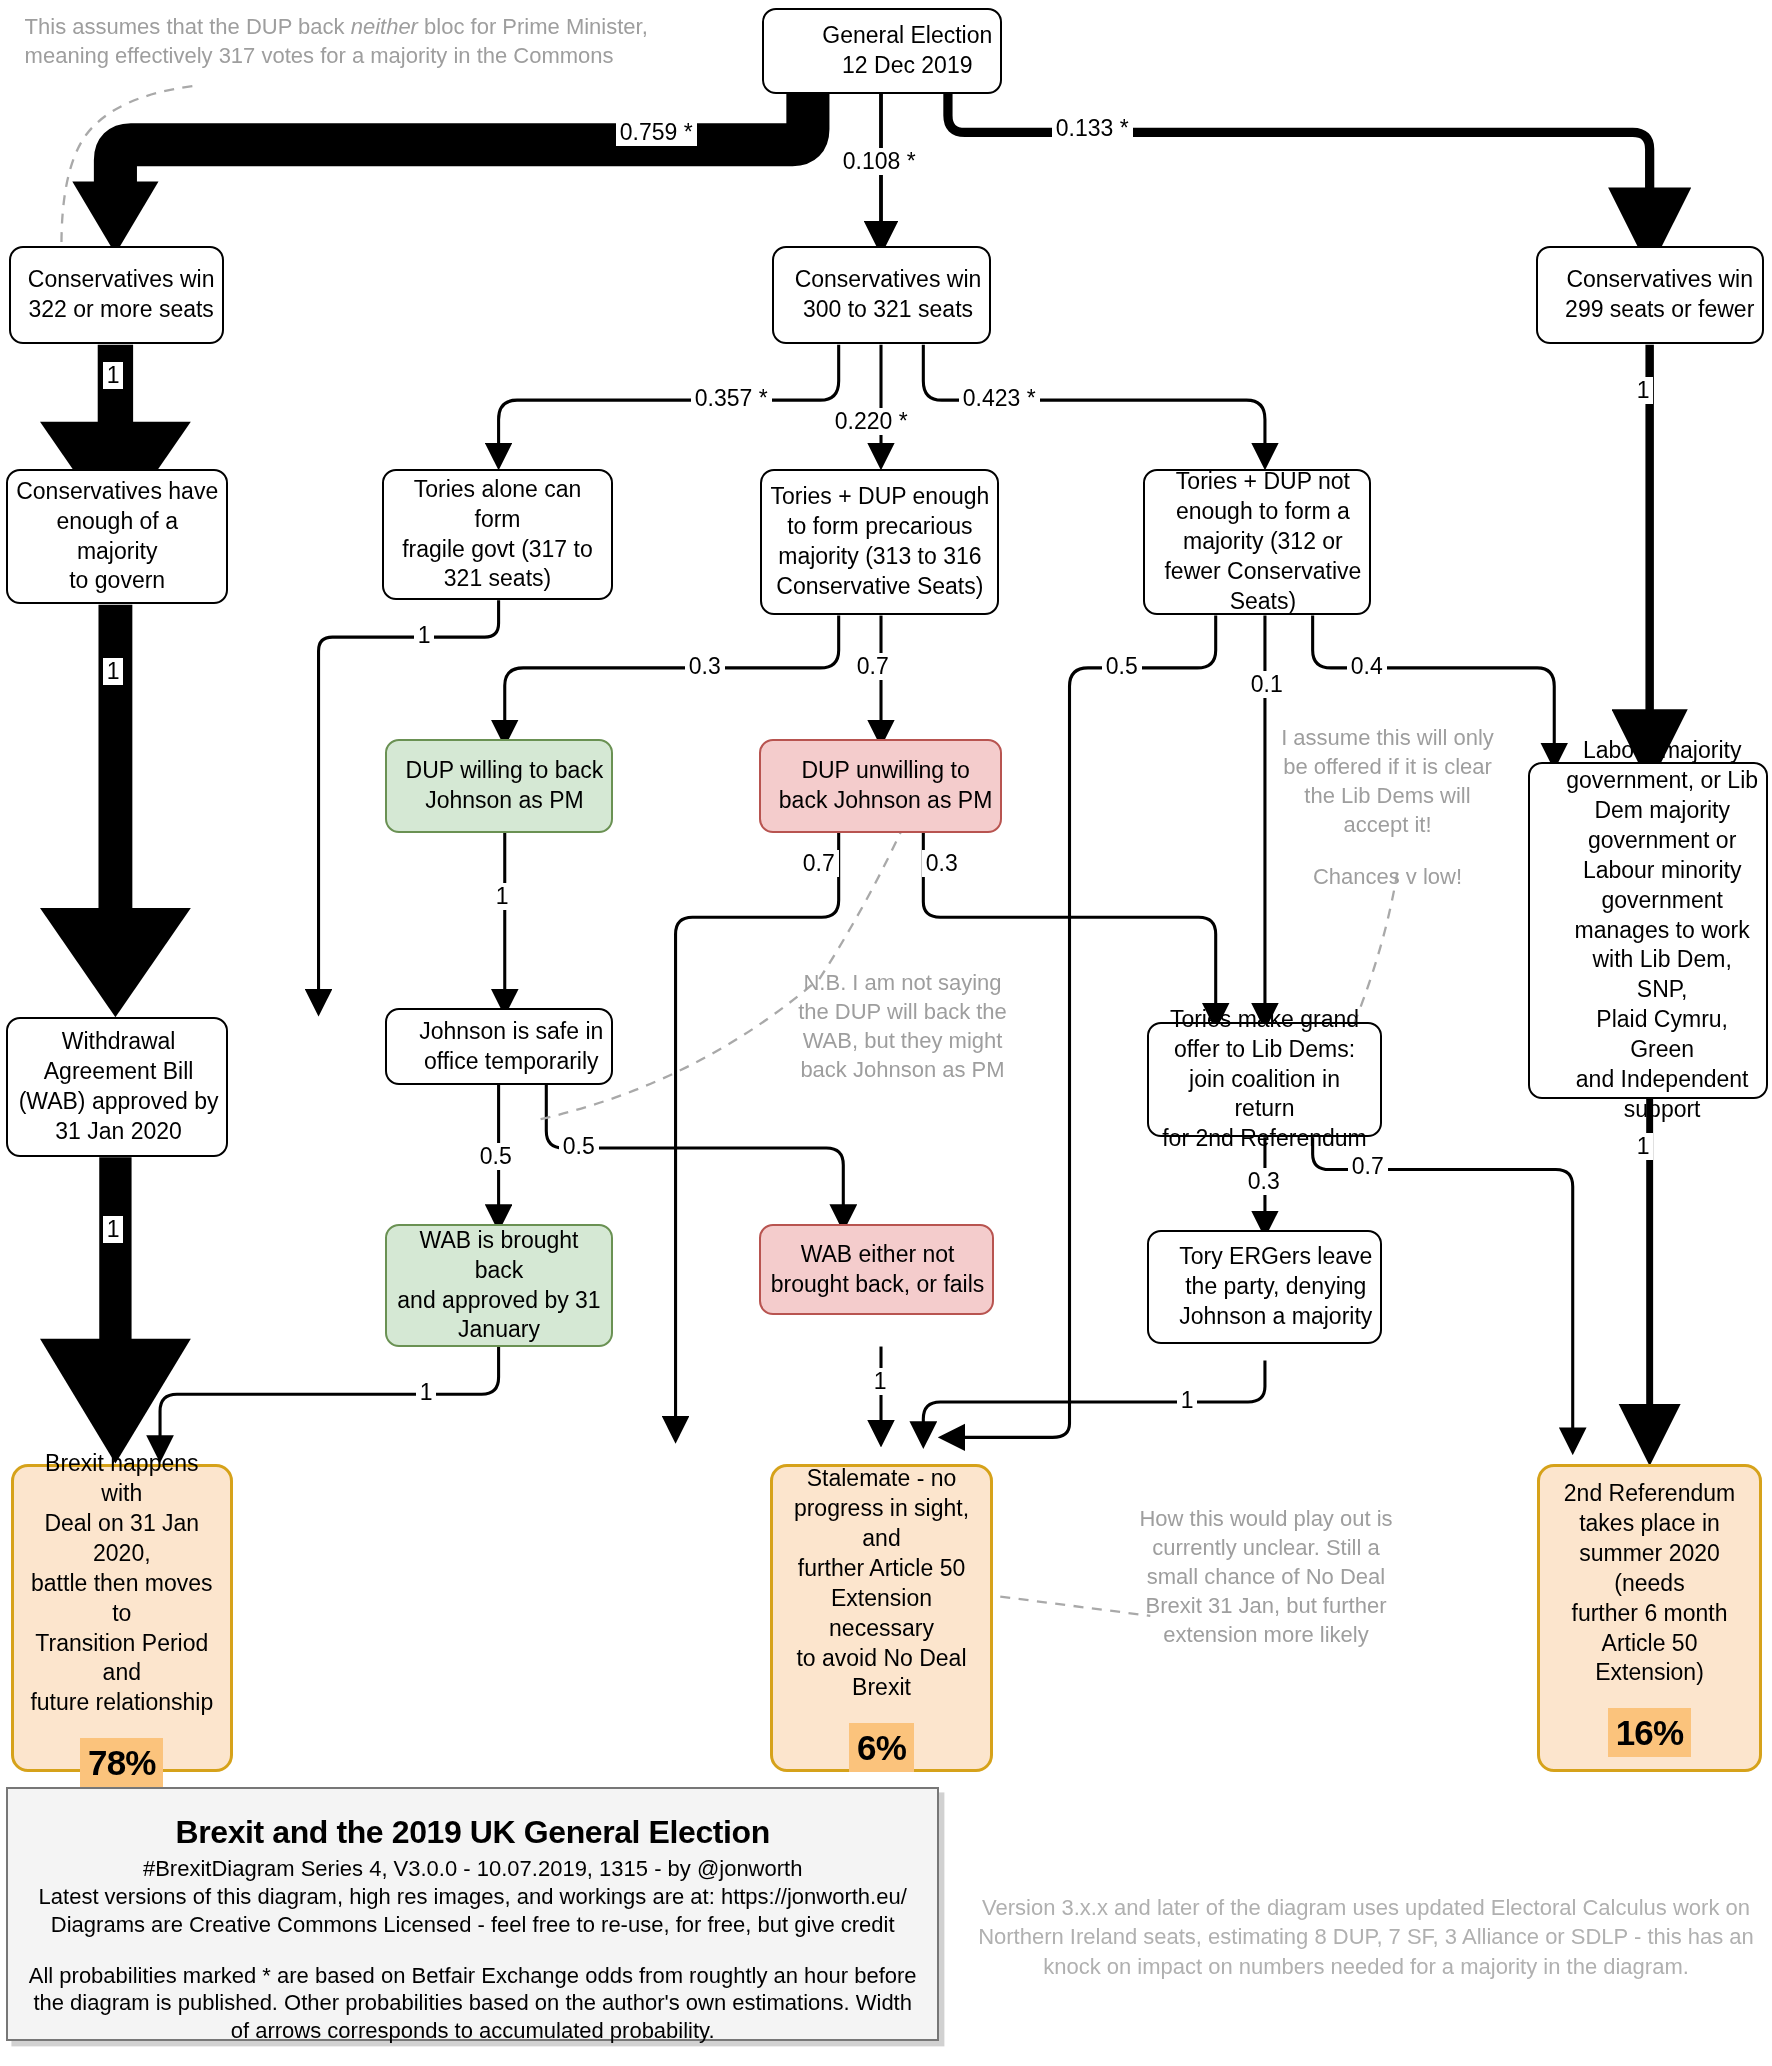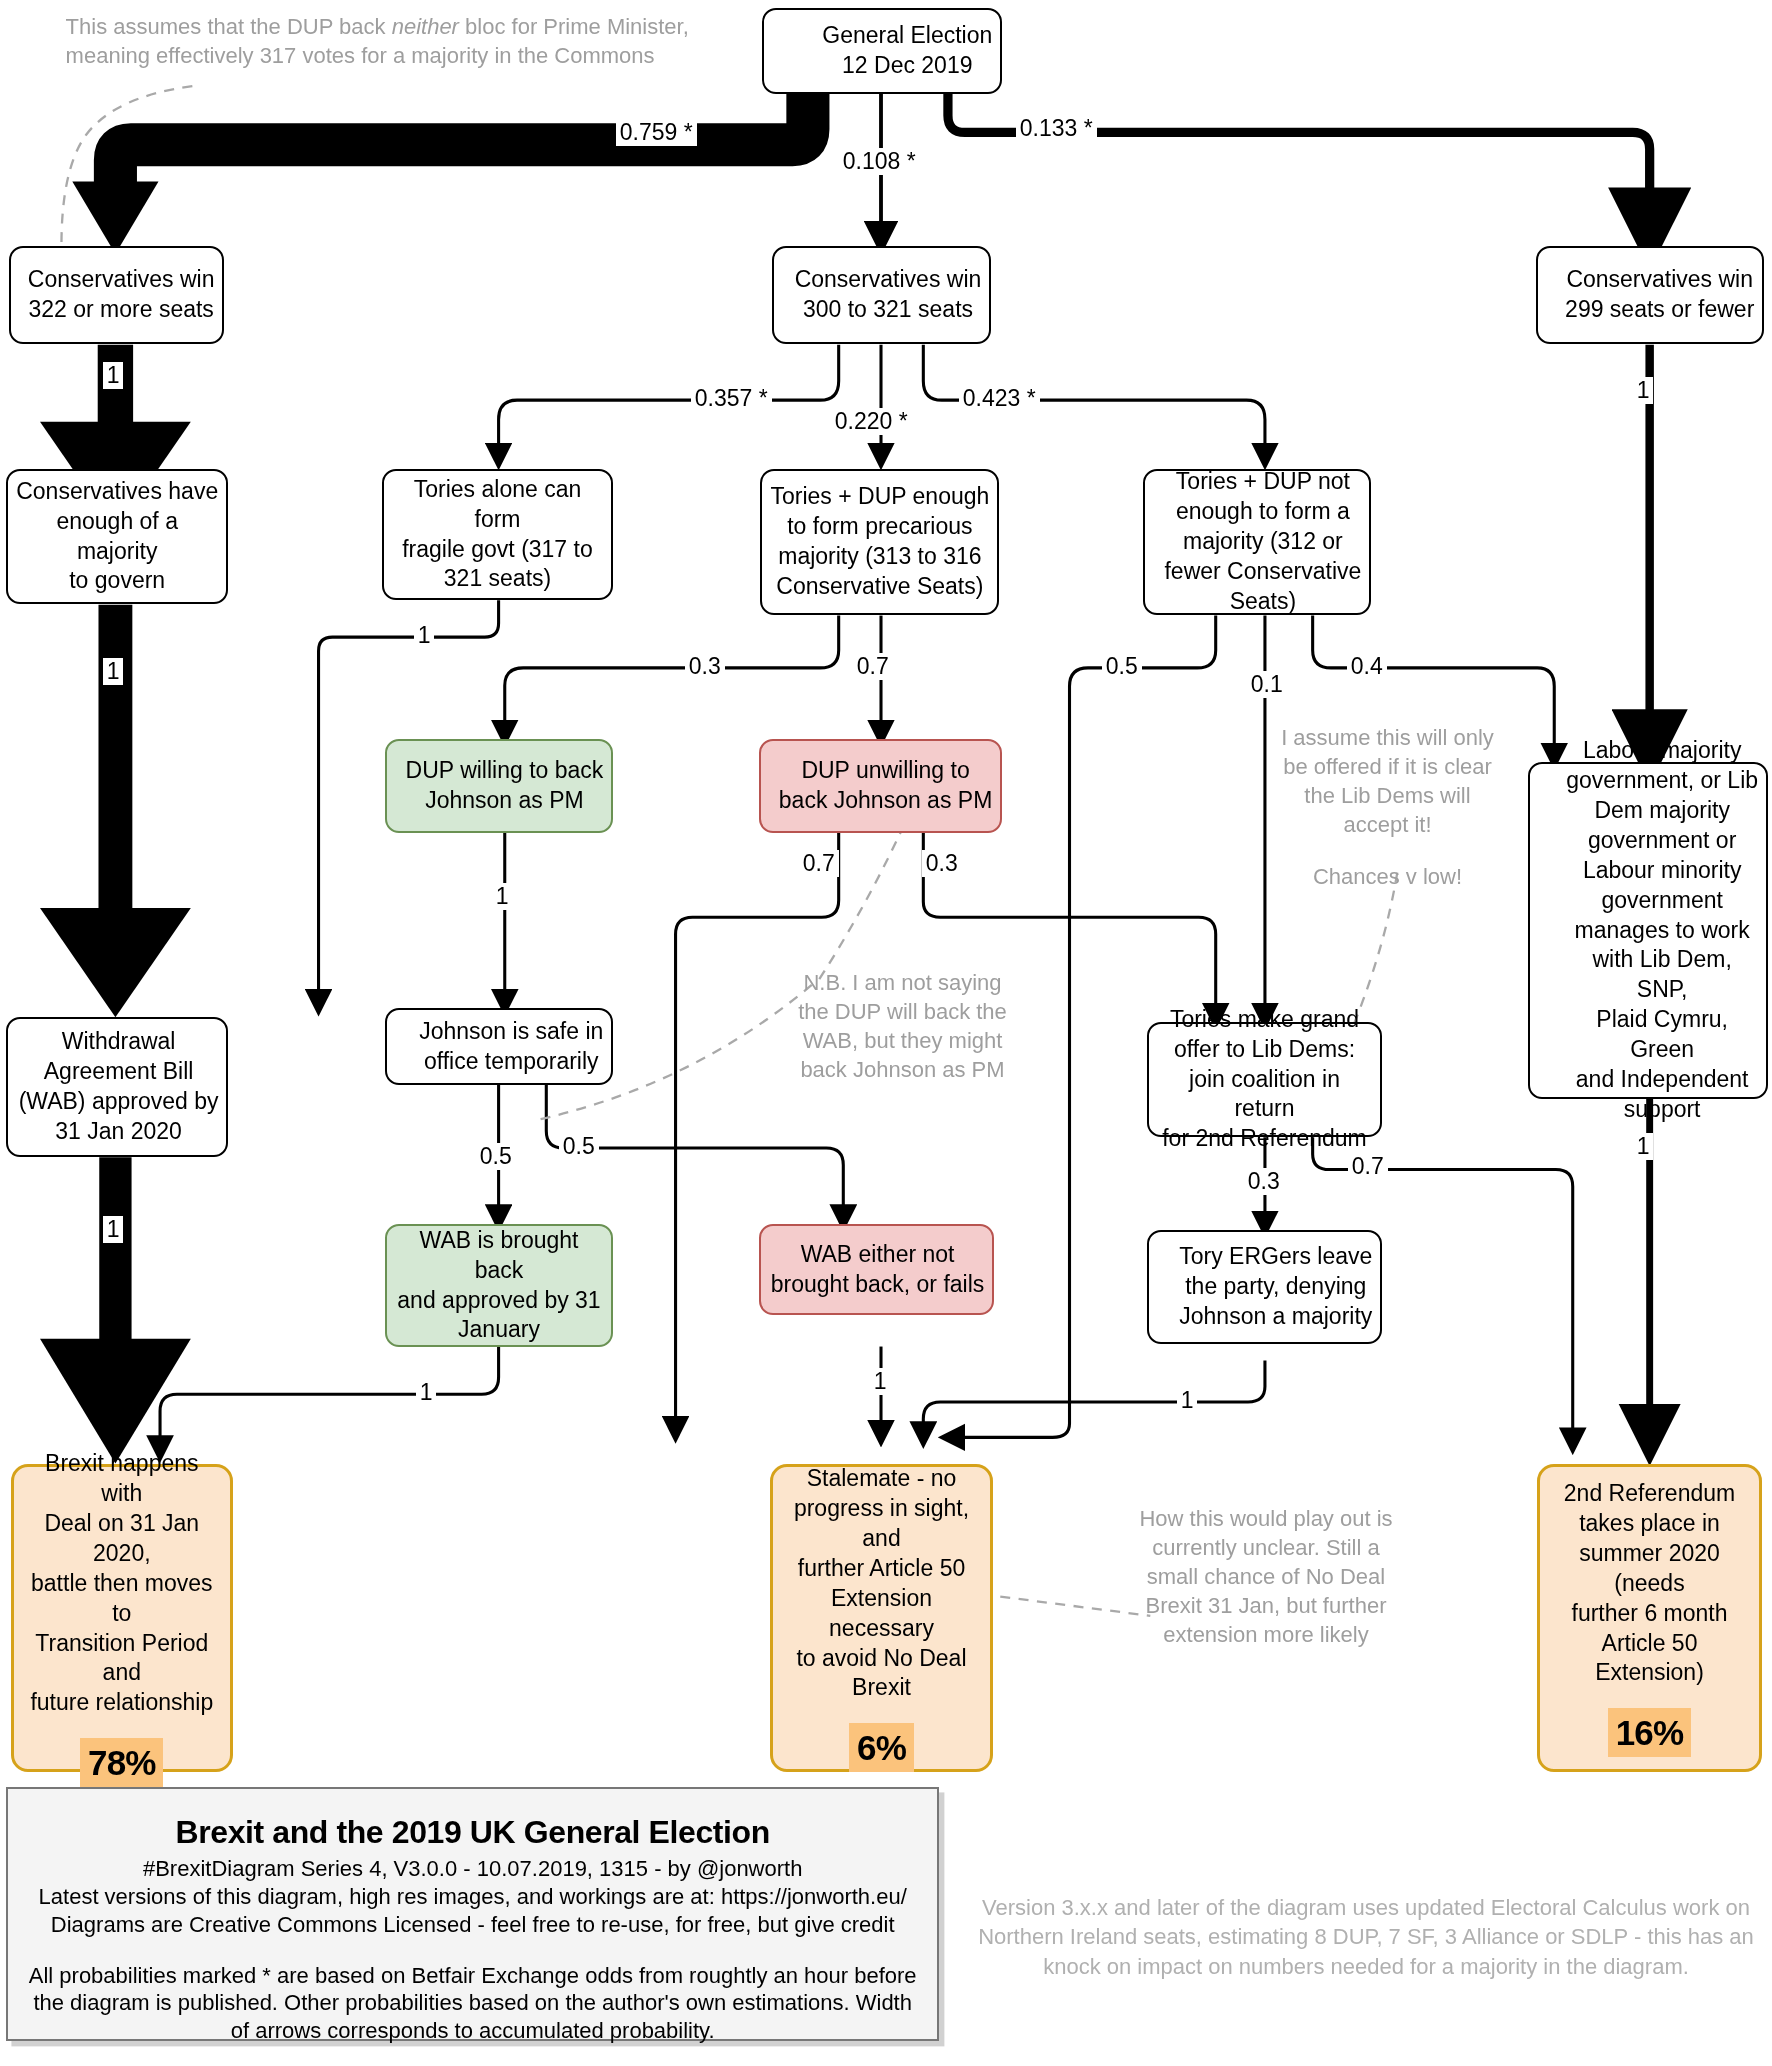--- a/index.html
+++ b/index.html
@@ -15,21 +15,21 @@
     padding:6.2px 7.7px;z-index:5;
   }
   .node.green{background:#d5e8d4;border-color:#6a9153;}
   .node.red{background:#f4cccc;border-color:#b85450;}
   .node.outcome{background:#fce5cd;border-color:#d6a21a;border-width:3.1px;border-radius:17px;
                 flex-direction:column;justify-content:center;}
   .node .pct{display:inline-block;background:#fbc37c;font-weight:bold;font-size:35px;
              padding:1.5px 7.7px;margin-top:20px;letter-spacing:-0.8px;}
 
   .note{position:absolute;color:#9e9e9e;font-size:22px;line-height:1.32;text-align:center;z-index:4;}
-  .note.left{text-align:left;margin-left:41px;}
+  .note.left{text-align:left;}
   .note i{font-style:italic;}
 
   .elabel{position:absolute;font-size:23px;color:#000;background:#fff;
           padding:0 3.8px;z-index:6;white-space:nowrap;}
 
   .legend{position:absolute;left:6.2px;top:1787px;width:933px;height:254px;
           box-sizing:border-box;border:2.3px solid #777;background:#f4f4f4;
           box-shadow:5.4px 5.4px 0 rgba(0,0,0,0.18);
           padding:14px 18.5px 7.7px 18.5px;text-align:center;color:#000;z-index:8;}
   .legend h1{margin:10.8px 0 4.6px 0;font-size:32px;font-weight:bold;letter-spacing:-0.4px;}
@@ -247,21 +247,21 @@
     <span style="white-space:pre-line">2nd Referendum
 takes place in
 summer 2020 (needs
 further 6 month
 Article 50 Extension)</span>
     <span class="pct">16%</span>
   </div>
 
   <div class="elabel" style="left:616px;top:119px;">0.759 *</div>
   <div class="elabel" style="left:839px;top:148px;">0.108 *</div>
-  <div class="elabel" style="left:1016px;top:115px;">0.133 *</div>
+  <div class="elabel" style="left:1052px;top:115px;">0.133 *</div>
 
   <div class="elabel" style="left:103px;top:362px;">1</div>
   <div class="elabel" style="left:103px;top:658px;">1</div>
   <div class="elabel" style="left:103px;top:1216px;">1</div>
 
   <div class="elabel" style="left:691px;top:385px;">0.357 *</div>
   <div class="elabel" style="left:831px;top:372px;margin-top:36px;">0.220 *</div>
   <div class="elabel" style="left:959px;top:385px;">0.423 *</div>
 
   <div class="elabel" style="left:414px;top:622px;">1</div>

